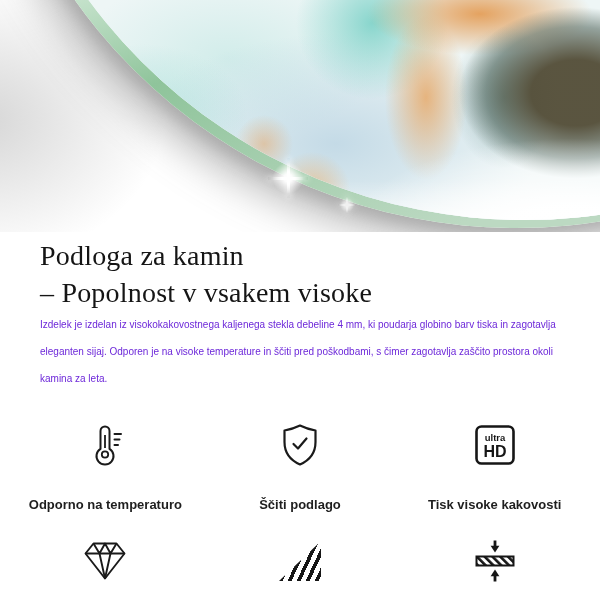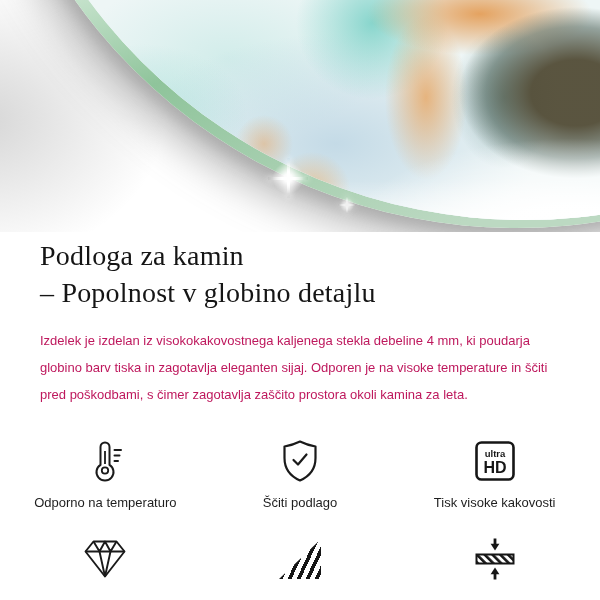--- a/index.html
+++ b/index.html
@@ -55,27 +55,27 @@
   .sparkle.small{left:338px;top:196px;width:18px;height:18px;opacity:.8;}
   .sparkle.small::before{top:7.5px;width:18px;height:2px;}
   .sparkle.small::after{left:8px;width:2px;height:18px;}
 
   
   .title{
     font-family:"Liberation Serif","DejaVu Serif",serif;
     font-size:28px;line-height:37px;font-weight:400;color:#151515;
     margin:5px 40px 0;letter-spacing:.2px;
   }
-  .desc{margin:16px 40px 0;font-size:13px;line-height:27px;color:#be185d;}
+  .desc{margin:0 40px 0;font-size:10px;line-height:27px;color:#6d28d9;}
 
   
   .features{display:grid;grid-template-columns:1fr 1fr 1fr;row-gap:26px;margin:30px 8px 0;}
   .feature{display:flex;flex-direction:column;align-items:center;}
   .icon-box{height:46px;display:flex;align-items:center;justify-content:center;}
-  .feature .label{margin-top:11px;font-size:13px;color:#1e1e1e;}
+  .feature .label{margin-top:29px;font-size:13px;color:#1e1e1e;font-weight:bold;}
   .icon-svg{display:block;}
   .stripes{
     width:42px;height:40px;
     clip-path:polygon(0 100%, 100% 0, 100% 100%);
     background:repeating-linear-gradient(115deg,#161616 0 3.6px,transparent 3.6px 8.2px);
   }
 </style>
 </head>
 <body>
 
@@ -85,21 +85,21 @@
     <div class="glass-outer"></div>
     <div class="glass-inner">
       <div class="texture"></div>
     </div>
     <div class="sparkle"></div>
     <div class="sparkle small"></div>
   </div>
 
   <h1 class="title">
     <span>Podloga za kamin</span><br>
-    <span>– Popolnost v globino detajlu</span>
+    <span>– Popolnost v vsakem visoke</span>
   </h1>
 
   <p class="desc">Izdelek je izdelan iz visokokakovostnega kaljenega stekla debeline 4 mm, ki poudarja globino barv tiska in zagotavlja eleganten sijaj. Odporen je na visoke temperature in ščiti pred poškodbami, s čimer zagotavlja zaščito prostora okoli kamina za leta.</p>
 
   <div class="features">
 
     <div class="feature">
       <div class="icon-box">
         <svg class="icon-svg" width="48" height="48" viewBox="0 0 48 48" fill="none" stroke="#1a1a1a" stroke-width="2">
           <path d="M19.5 27.8 A8.5 8.5 0 1 0 28.5 27.8 L28.5 10 A4.5 4.5 0 0 0 19.5 10 Z"></path>

